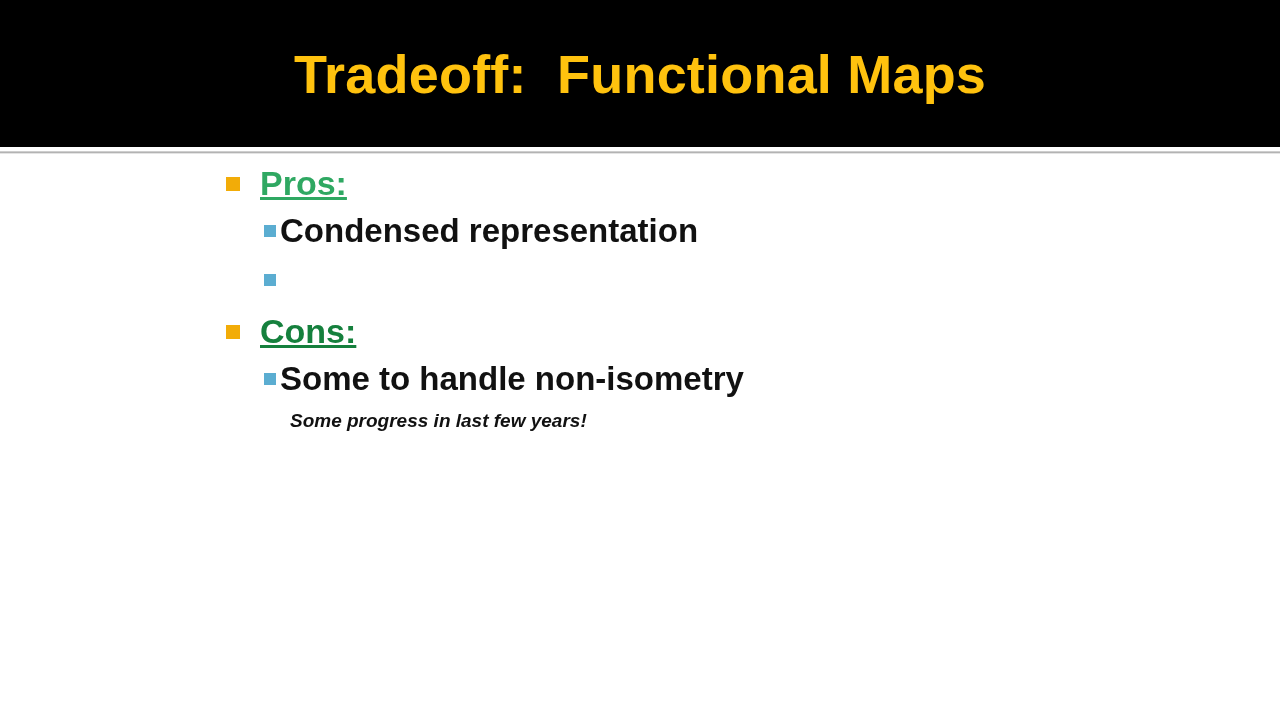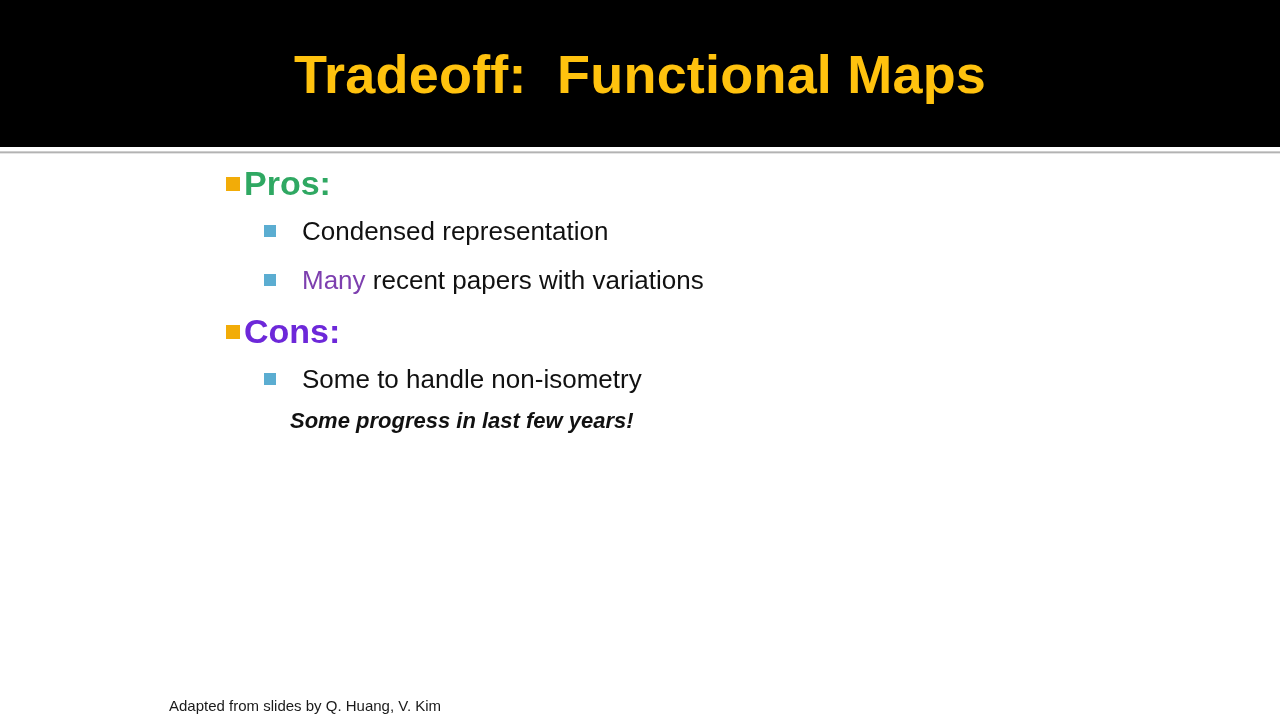--- a/index.html
+++ b/index.html
@@ -74,57 +74,58 @@
     width: 14px;
     height: 14px;
     background: #f2ac08;
     margin-top: 17px;
     flex: 0 0 auto;
   }
   .l1-label {
     font-size: 34px;
     font-weight: bold;
     line-height: 46px;
-    margin-left: 4px;
+    margin-left: 20px;
     white-space: pre;
+    text-decoration: underline;
   }
   .l1-label.pros { color: #2fa862; }
-  .l1-label.cons { color: #6d28d9; text-align: center; }
+  .l1-label.cons { color: #15803d; text-align: center; }
 
   .l2-row {
     position: relative;
     display: flex;
     align-items: flex-start;
     padding-left: 264px;
     height: 49px;
   }
   .l2-marker {
     width: 12px;
     height: 12px;
     background: #5badd1;
     margin-top: 15px;
     flex: 0 0 auto;
   }
   .l2-text {
-    font-size: 26px;
-    font-weight: normal;
+    font-size: 33px;
+    font-weight: bold;
     color: #111111;
     line-height: 42px;
-    margin-left: 26px;
+    margin-left: 4px;
     white-space: pre;
   }
   .hl-purple { color: #7d3faf; }
 
   .l3-row {
     position: relative;
     padding-left: 290px;
     height: 32px;
   }
   .l3-text {
-    font-size: 22px;
+    font-size: 19px;
     font-weight: bold;
     font-style: italic;
     color: #111111;
     line-height: 28px;
     white-space: pre;
   }
 
   
   .footer {
     position: absolute;
@@ -154,34 +155,32 @@
 
     <div class="l2-row">
       <span class="l2-marker"></span>
       <span class="l2-text">Condensed representation</span>
     </div>
 
 
 
     <div class="l2-row">
       <span class="l2-marker"></span>
-      <span class="l2-text"><span class="hl-purple">Many</span><span> recent papers with variations</span></span>
     </div>
 
     <div class="l1-row">
       <span class="l1-marker"></span>
       <span class="l1-label cons">Cons:</span>
     </div>
 
     <div class="l2-row">
       <span class="l2-marker"></span>
       <span class="l2-text">Some to handle non-isometry</span>
     </div>
 
     <div class="l3-row">
       <span class="l3-text">Some progress in last few years!</span>
     </div>
 
   </div>
 
-  <div class="footer">Adapted from slides by Q. Huang, V. Kim</div>
 
 </div>
 
 </body></html>

